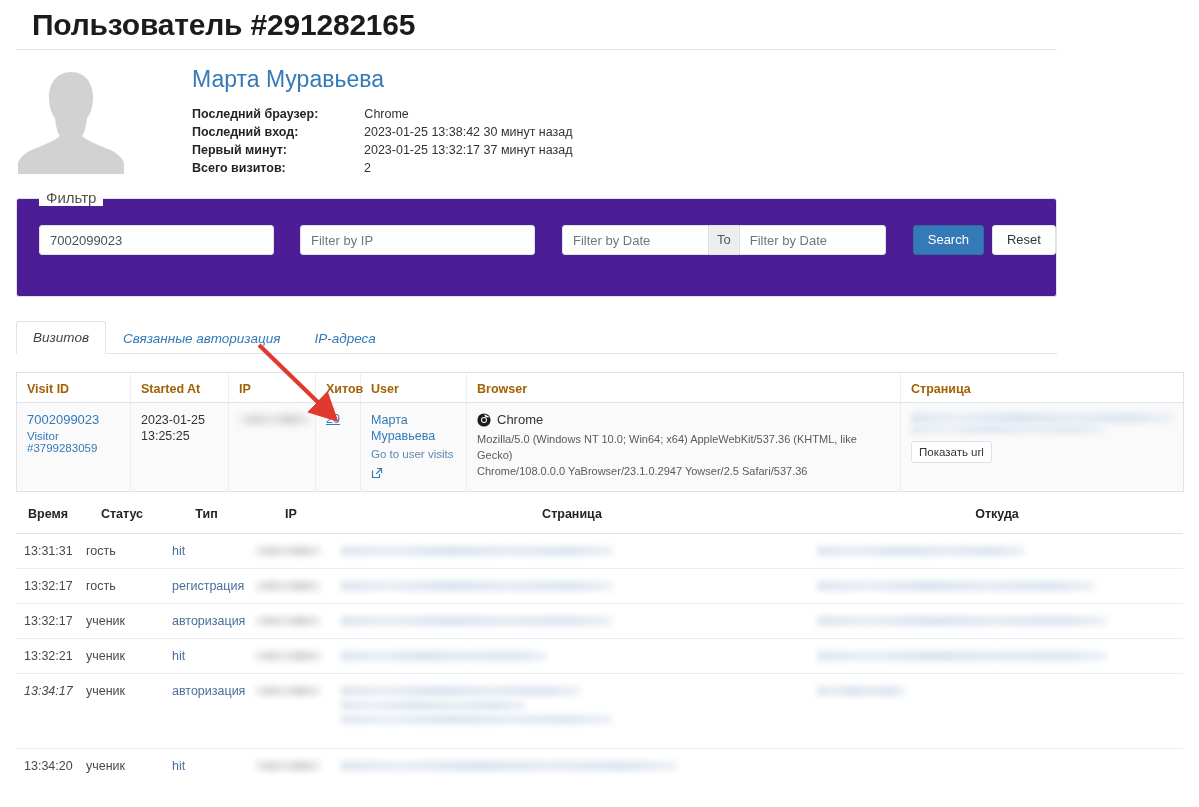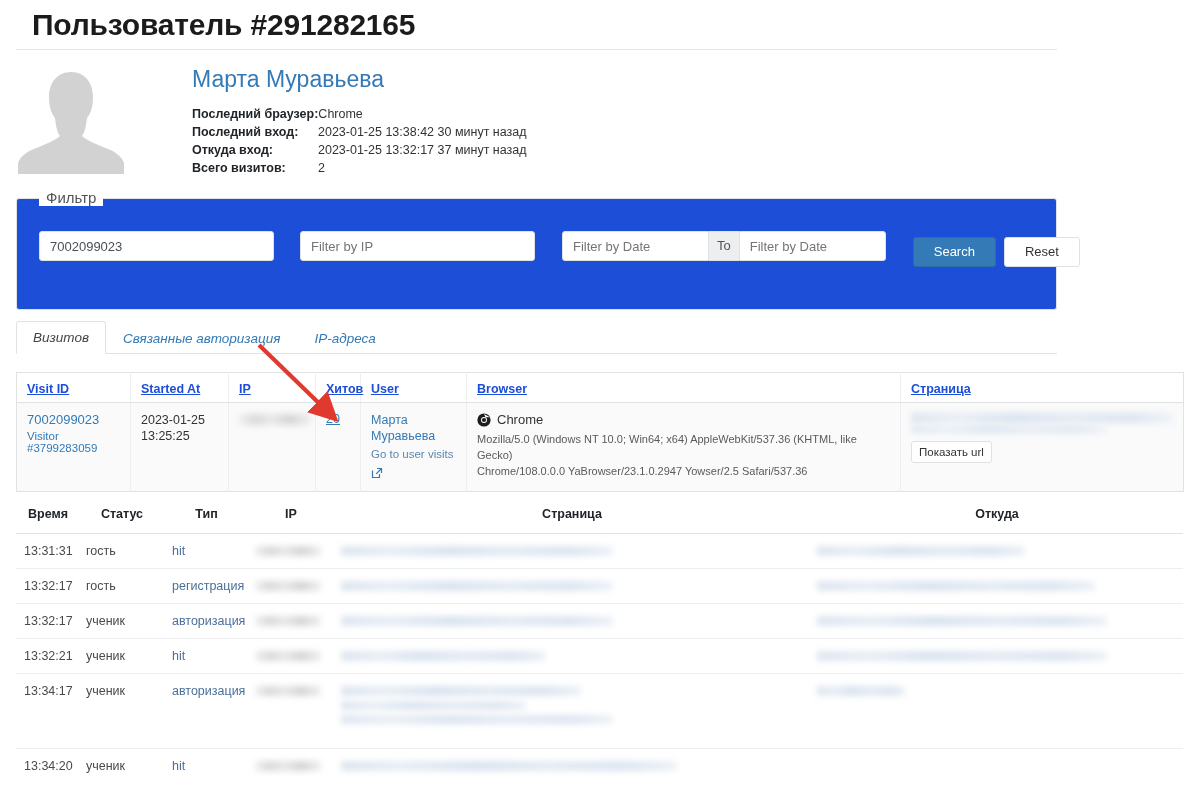--- a/index.html
+++ b/index.html
@@ -31,32 +31,32 @@
     overflow: hidden;
   }
   .avatar svg { display: block; width: 110px; height: 118px; }
 
   .profile-name {
     position: absolute; left: 192px; top: 66px;
     font-size: 23px; color: #337ab7; font-weight: normal;
     white-space: nowrap;
   }
   .meta { position: absolute; left: 192px; top: 105px; font-size: 12.5px; line-height: 18px; }
-  .meta-row { display: flex; }
+  .meta-row { display: flex; gap: 46px; }
   .meta-label { font-weight: bold; width: 126px; color: #212529; }
   .meta-value { color: #333; }
   .meta-browser .meta-label { width: auto; margin-right: 0; }
   .meta-browser .meta-value { color: #333; }
 
   
   .filter {
     position: absolute; left: 16px; top: 198px;
-    width: 1041px; height: 112px;
+    width: 1041px; height: 99px;
     border: 1px solid #e0e3e6; border-radius: 3px;
-    background: #1d4ed8;
+    background: #4c1d95;
   }
   .filter-legend {
     position: absolute; left: 22px; top: -10px;
     background: #fff; padding: 0 7px;
     font-size: 15px; color: #555;
   }
   .filter-row {
     position: absolute; left: 22px; top: 26px;
     display: flex; align-items: center;
   }
@@ -69,24 +69,23 @@
   .inp-id { width: 235px; margin-right: 26px; color: #495057; }
   .inp-ip { width: 235px; margin-right: 27px; }
   .inp-date { width: 147px; border-radius: 3px 0 0 3px; }
   .to-sep {
     height: 30px; line-height: 28px; padding: 0 8px;
     border: 1px solid #dfe2e5; border-left: none; border-right: none;
     background: #eceeef; font-size: 13px; color: #555;
   }
   .inp-date2 { width: 147px; border-radius: 0 3px 3px 0; margin-right: 27px; }
   .btn {
-    height: 30px; padding: 0 20px; border-radius: 3px;
+    height: 30px; padding: 0 14px; border-radius: 3px;
     font-size: 13px; line-height: 28px; cursor: pointer;
     font-family: "Liberation Sans", sans-serif;
-    margin-top: 12px;
   }
   .btn-search { background: #337ab7; border: 1px solid #2e6da4; color: #fff; margin-right: 8px; }
   .btn-reset { background: #fff; border: 1px solid #dfe2e5; color: #333; }
 
   
   .tabs {
     position: absolute; left: 16px; top: 322px; width: 1041px; height: 32px;
     border-bottom: 1px solid #e0e3e6;
     display: flex; align-items: flex-end;
   }
@@ -103,23 +102,22 @@
 
   
   .vtable {
     position: absolute; left: 16px; top: 372px; width: 1167px;
     border-collapse: collapse; table-layout: fixed;
     border: 1px solid #e0e3e6;
   }
   .vtable th {
     font-size: 12.5px; font-weight: bold; text-align: left;
     padding: 9px 8px 6px 10px; border-bottom: 1px solid #e0e3e6;
-    border-right: 1px solid #eceeef; background: #fff; color: #1d4ed8;
+    border-right: 1px solid #eceeef; background: #fff; color: #a16207;
     vertical-align: middle;
-    text-decoration: underline;
   }
   .vtable td {
     font-size: 12.5px; padding: 9px 8px 9px 10px; vertical-align: top;
     border-right: 1px solid #eceeef; background: #fafafa;
     height: 88px;
   }
   .vtable th:last-child, .vtable td:last-child { border-right: none; }
   .lnk { color: #337ab7; text-decoration: none; }
   .lnk.u { text-decoration: underline; }
   .visit-id { font-size: 13px; color: #337ab7; }
@@ -187,21 +185,21 @@
   <div class="meta">
     <div class="meta-row meta-browser">
       <span class="meta-label" style="width:auto;">Последний браузер:</span>
       <span class="meta-value">Chrome</span>
     </div>
     <div class="meta-row">
       <span class="meta-label">Последний вход:</span>
       <span class="meta-value">2023-01-25 13:38:42 30 минут назад</span>
     </div>
     <div class="meta-row">
-      <span class="meta-label">Откуда вход:</span>
+      <span class="meta-label">Первый минут:</span>
       <span class="meta-value">2023-01-25 13:32:17 37 минут назад</span>
     </div>
     <div class="meta-row">
       <span class="meta-label">Всего визитов:</span>
       <span class="meta-value">2</span>
     </div>
   </div>
 
   <div class="filter">
     <div class="filter-legend">Фильтр</div>
@@ -365,21 +363,21 @@
             <span class="blur blur-gray" style="width:66px;height:10px;margin-top:2px;"></span>
           </td>
           <td style="">
             <span class="blur blur-blue" style="width:205px;height:10px;margin-top:2px;"></span>
           </td>
           <td style="">
             <span class="blur blur-blue" style="width:290px;height:10px;margin-top:2px;"></span>
           </td>
         </tr>
         <tr>
-          <td style="padding-bottom: 11px;">13:34:17</td>
+          <td style="padding-bottom: 11px; font-style: italic;">13:34:17</td>
           <td style="padding-bottom: 24px;">ученик</td>
           <td class="t-type" style="padding-bottom: 24px;">авторизация</td>
           <td style="padding-bottom: 24px;">
             <span class="blur blur-gray" style="width:66px;height:10px;margin-top:2px;"></span>
           </td>
           <td style="padding-bottom: 24px;">
             <span class="blur blur-blue" style="width:240px;height:10px;margin-top:2px;"></span>
             <span class="blur blur-blue" style="width:185px;height:9px;margin-top:5px;"></span>
             <span class="blur blur-blue" style="width:272px;height:9px;margin-top:5px;"></span>
           </td>

